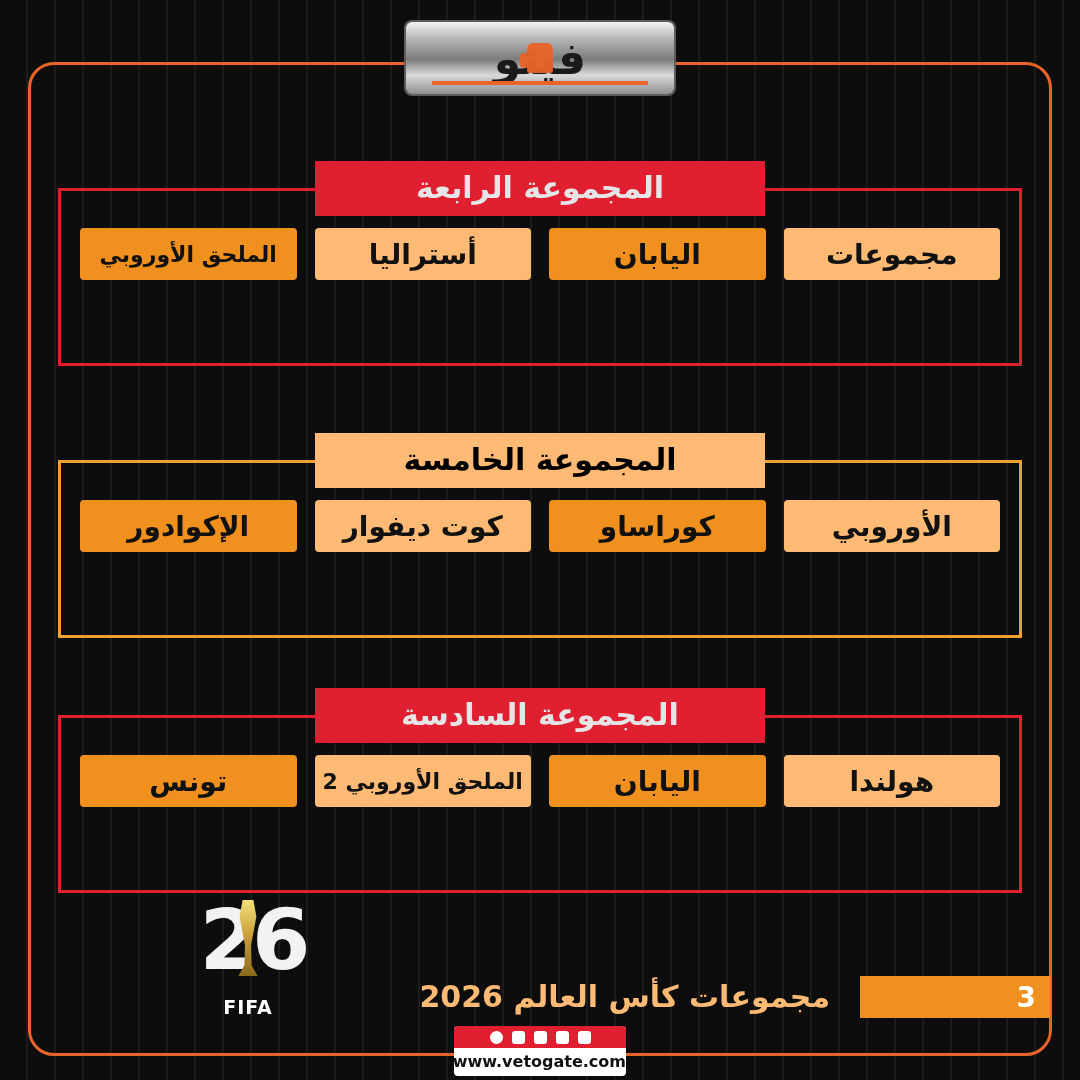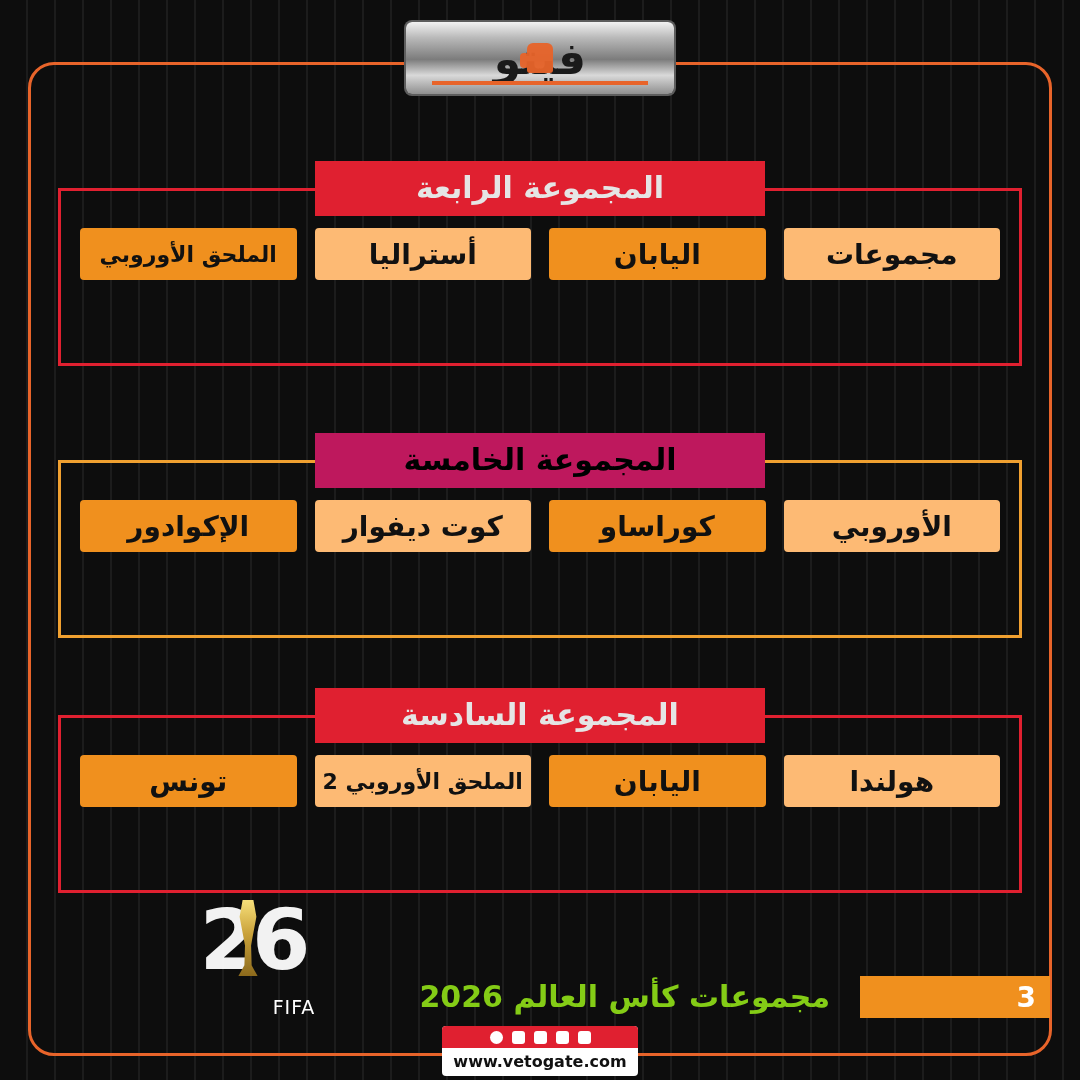--- a/index.html
+++ b/index.html
@@ -122,21 +122,21 @@
     padding: 9px 26px 11px;
     background: #e02030;
     color: #e5e5e5;
     font-size: 30px;
     font-weight: bold;
     text-align: center;
     box-sizing: border-box;
     white-space: nowrap;
   }
   .group-title.orange {
-    background: #be185d;
+    background: #fdba74;
     color: #000000;
   }
   .teams-row {
     position: absolute;
     top: 40px;
     left: 22px;
     right: 22px;
     display: flex;
     justify-content: space-between;
     gap: 18px;
@@ -198,29 +198,28 @@
     clip-path: polygon(32% 0, 68% 0, 78% 22%, 60% 60%, 62% 86%, 82% 100%, 18% 100%, 38% 86%, 40% 60%, 22% 22%);
   }
   .fifa-text {
     position: absolute;
     bottom: 6px;
     left: 0;
     width: 100%;
     text-align: center;
     color: #ffffff;
     font-size: 19px;
-    font-weight: normal;
+    font-weight: bold;
     letter-spacing: 1px;
-    margin-left: 46px;
   }
   .footer-title {
     position: absolute;
     right: 250px;
     bottom: 66px;
-    color: #84cc16;
+    color: #fdba74;
     font-size: 30px;
     font-weight: bold;
     z-index: 4;
     white-space: nowrap;
   }
   .footer-badge {
     position: absolute;
     right: 30px;
     bottom: 62px;
     width: 190px;
@@ -233,21 +232,21 @@
     align-items: center;
     padding-right: 14px;
     box-sizing: border-box;
     z-index: 4;
   }
   .site-bar {
     position: absolute;
     left: 50%;
     transform: translateX(-50%);
     bottom: 4px;
-    width: 196px;
+    width: 172px;
     z-index: 6;
     background: #ffffff;
     border-radius: 4px;
     overflow: hidden;
     text-align: center;
   }
   .social-row {
     background: #e02030;
     height: 22px;
     display: flex;

